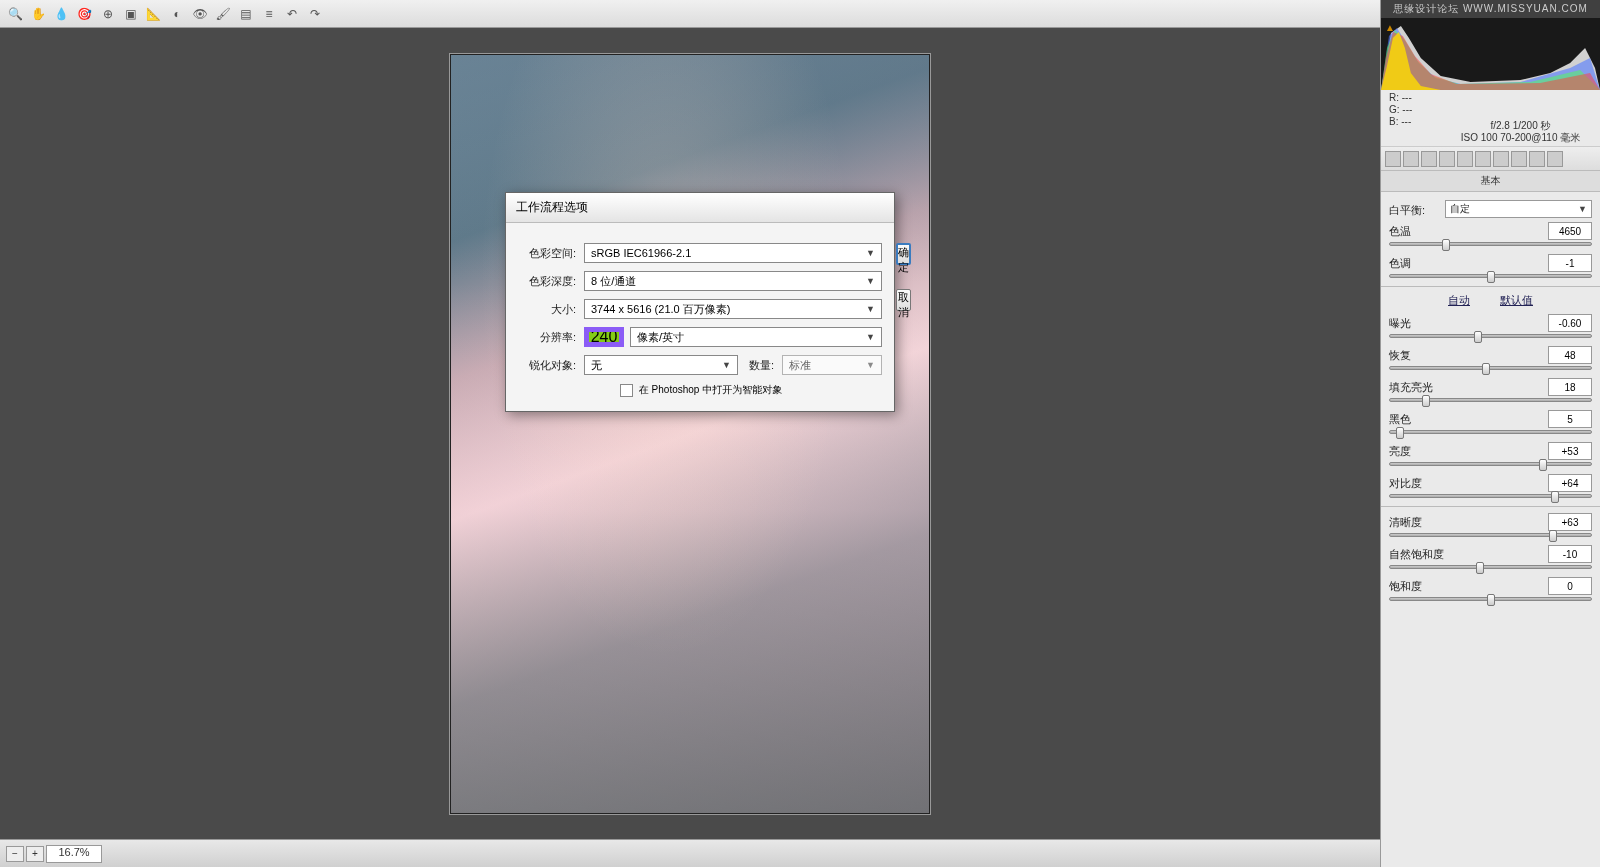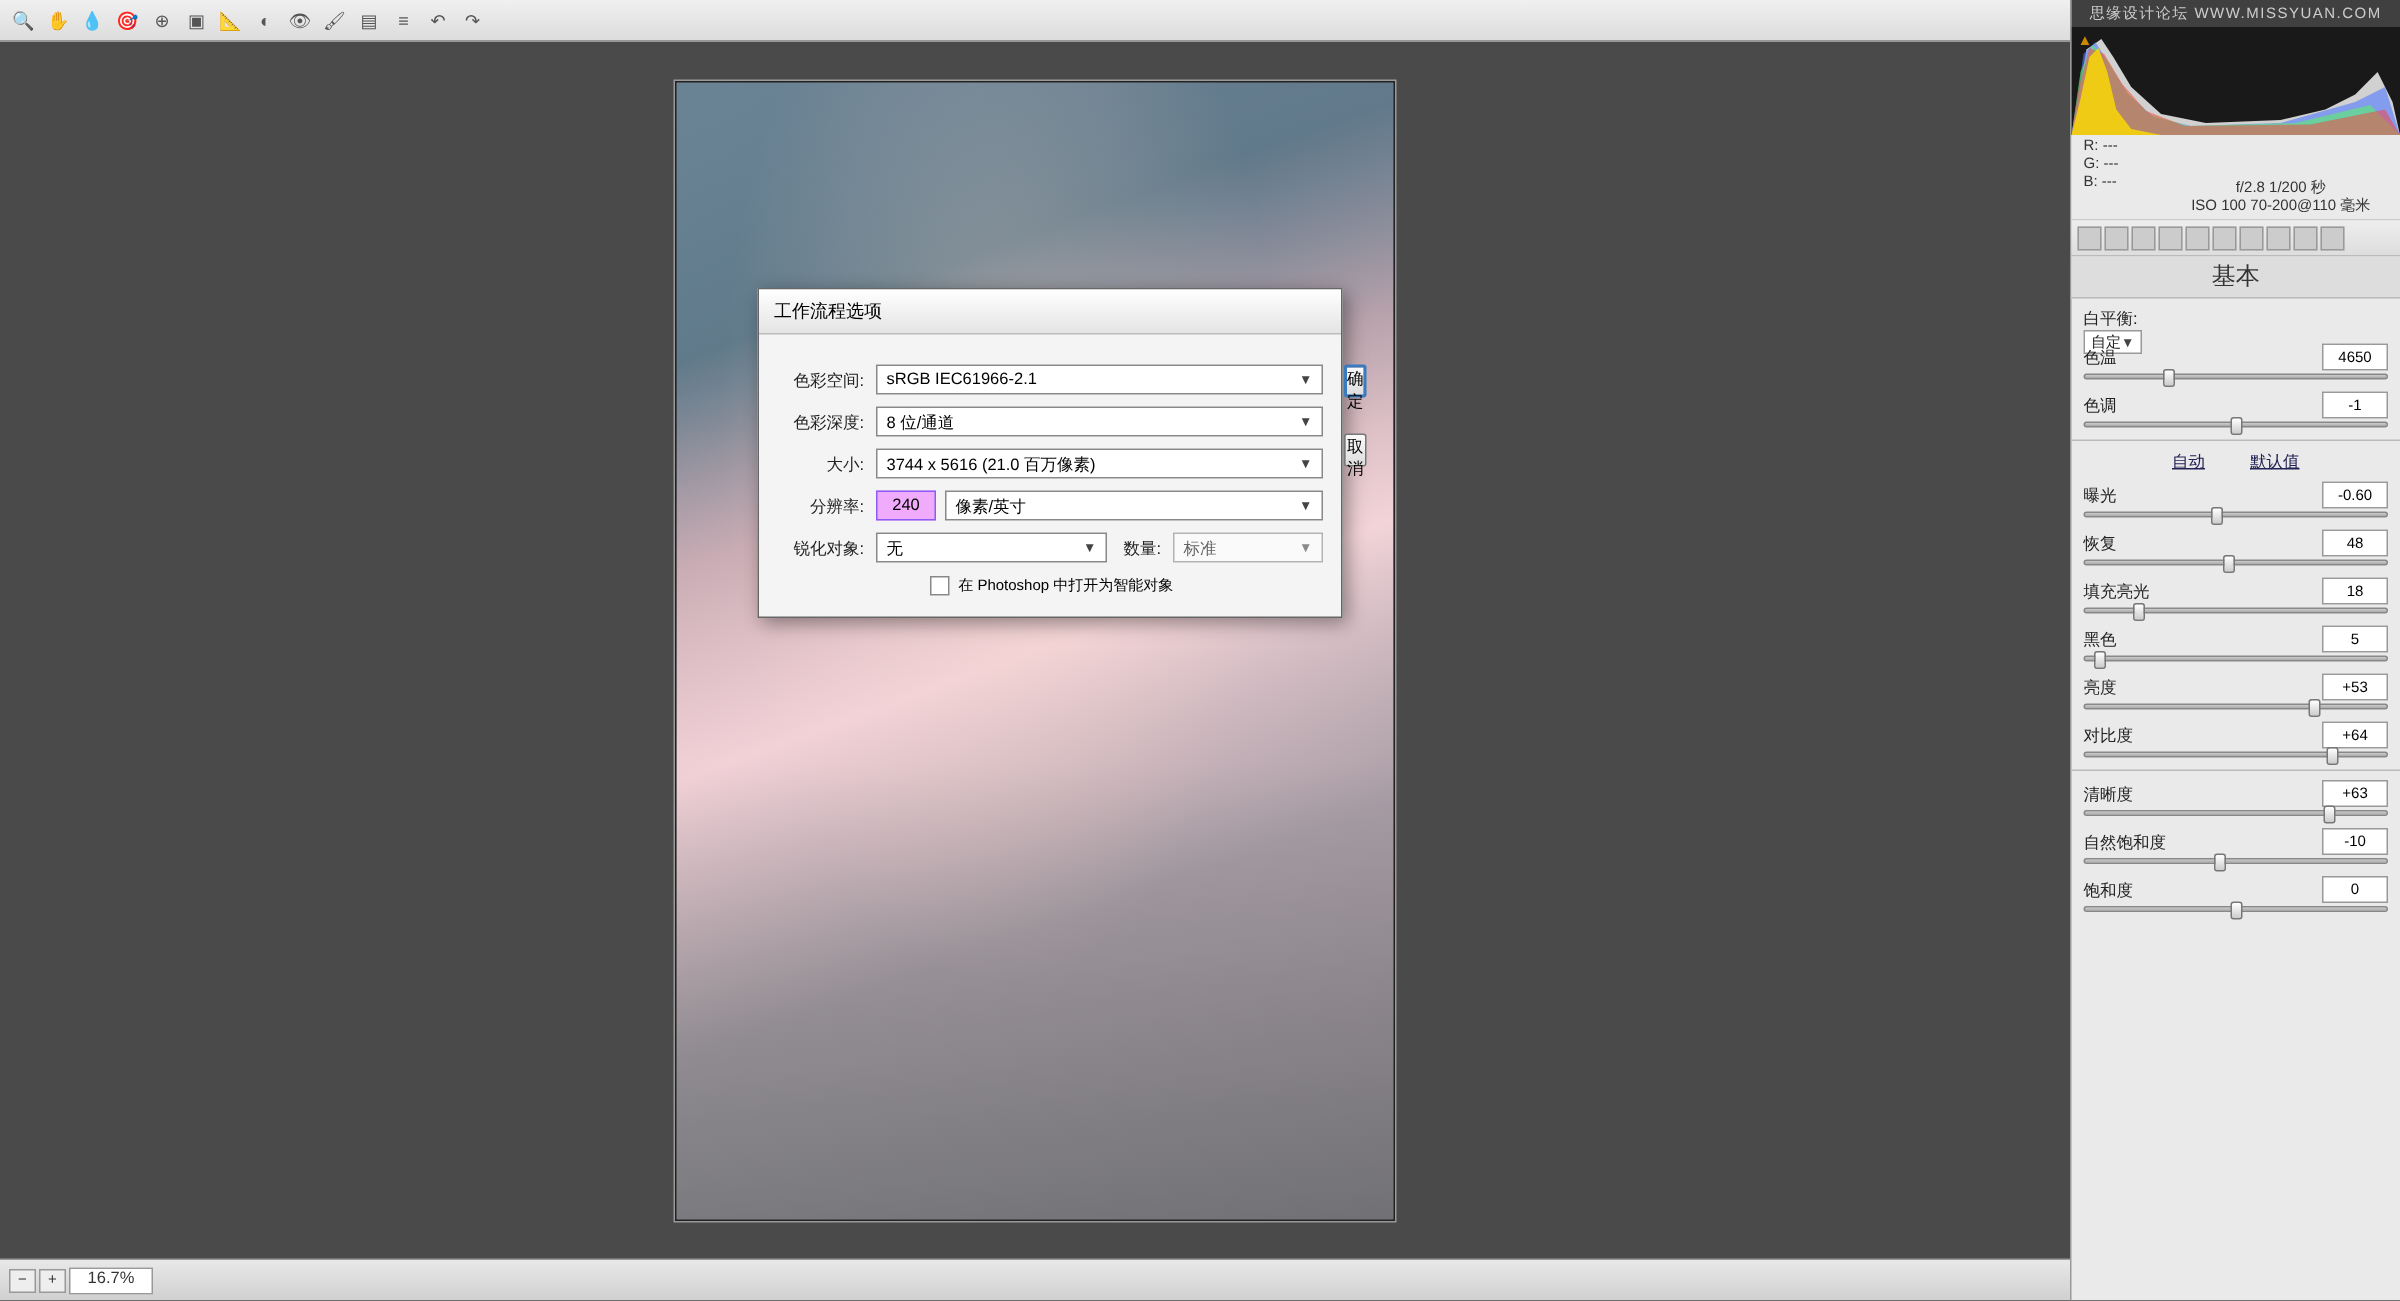--- a/index.html
+++ b/index.html
@@ -27,43 +27,43 @@
 
 .right-panel { position: absolute; top: 0; right: 0; width: 220px; height: 100%; background: #eaeaea; border-left: 1px solid #999; display: flex; flex-direction: column; }
 .watermark { height: 18px; background: #404040; color: #ccc; font-size: 10px; display: flex; align-items: center; justify-content: center; letter-spacing: 1px; }
 .histogram { height: 72px; background: #191919; position: relative; overflow: hidden; }
 .hist-svg { width: 100%; height: 100%; }
 .exif-row { background: #eaeaea; padding: 2px 8px; font-size: 10px; color: #333; display: flex; border-bottom: 1px solid #ccc; font-family: monospace; }
 .exif-left { width: 60px; line-height: 12px; }
 .exif-right { flex: 1; text-align: center; line-height: 12px; margin-top: 28px; }
 .panel-tabs { height: 24px; background: linear-gradient(#eee, #ddd); border-bottom: 1px solid #bbb; display: flex; align-items: center; padding: 0 4px; gap: 2px; }
 .ptab { width: 16px; height: 16px; background: #ccc; border: 1px solid #999; }
-.panel-title { text-align: center; font-size: 16px; padding: 3px; background: #ddd; border-bottom: 1px solid #bbb; color: #333; }
+.panel-title { text-align: center; font-size: 10px; padding: 3px; background: #ddd; border-bottom: 1px solid #bbb; color: #333; }
 .controls { padding: 6px 8px; font-size: 11px; color: #222; }
-.ctrl-row { display: flex; align-items: flex-start; margin-bottom: 4px; height: 20px; flex-direction: column; }
+.ctrl-row { display: flex; align-items: flex-end; margin-bottom: 4px; height: 20px; }
 .ctrl-label { width: 56px; font-size: 11px; }
 .ctrl-select { flex: 1; height: 18px; border: 1px solid #999; background: #fff; font-size: 10px; padding: 0 4px; display: flex; align-items: center; justify-content: space-between; }
 .ctrl-input { width: 44px; height: 18px; border: 1px solid #999; background: #fff; font-size: 10px; text-align: center; }
 .slider-row { margin-bottom: 8px; }
 .slider-head { display: flex; justify-content: space-between; align-items: center; margin-bottom: 2px; }
 .slider-track { height: 4px; background: linear-gradient(#ccc, #aaa); border: 1px solid #888; position: relative; border-radius: 2px; }
 .slider-thumb { position: absolute; top: -4px; width: 8px; height: 12px; background: linear-gradient(#fff, #ccc); border: 1px solid #777; border-radius: 2px; transform: translateX(-50%); }
 .divider { height: 1px; background: #bbb; margin: 6px -8px; }
 .link-row { display: flex; justify-content: center; gap: 30px; font-size: 11px; color: #225; text-decoration: underline; margin-bottom: 6px; cursor: pointer; }
 
 
 .dialog { position: absolute; left: 505px; top: 192px; width: 390px; background: #f4f4f4; border: 1px solid #666; box-shadow: 3px 3px 12px rgba(0,0,0,0.4); }
 .dialog-title { background: linear-gradient(#fff, #e4e4e4); padding: 6px 10px; font-size: 12px; border-bottom: 1px solid #bbb; }
 .dialog-body { padding: 20px 14px 14px; display: flex; gap: 14px; }
 .dialog-form { flex: 1; }
 .dlg-row { display: flex; align-items: center; margin-bottom: 8px; font-size: 11px; }
 .dlg-label { width: 64px; text-align: right; padding-right: 8px; color: #222; }
 .dlg-select { flex: 1; height: 20px; border: 1px solid #888; background: #fff; font-size: 11px; padding: 0 6px; display: flex; align-items: center; justify-content: space-between; font-family: monospace; }
 .dlg-select.short { flex: 0 0 154px; }
-.dlg-input { width: 40px; height: 20px; border: 1px solid #8b5cf6; background: #f0abfc; font-size: 11px; text-align: center; margin-right: 6px; }
+.dlg-input { width: 40px; height: 20px; border: 5px solid #8b5cf6; background: #84cc16; font-size: 16px; text-align: center; margin-right: 6px; }
 .dlg-buttons { width: 60px; display: flex; flex-direction: column; gap: 24px; }
 .dlg-btn { height: 22px; border: 1px solid #777; background: linear-gradient(#fafafa, #ddd); font-size: 11px; border-radius: 2px; cursor: pointer; }
 .dlg-btn.primary { border: 2px solid #3a7bbf; }
 .dlg-check-row { display: flex; align-items: center; justify-content: center; gap: 6px; font-size: 10px; margin-top: 8px; }
 .arrow { font-size: 9px; color: #444; }
 .warn-icon { position: absolute; top: 2px; left: 2px; width: 14px; height: 14px; display:flex; align-items:center; justify-content:center; font-size:10px; color:#c80; }
 </style>
 </head>
 <body>
 

